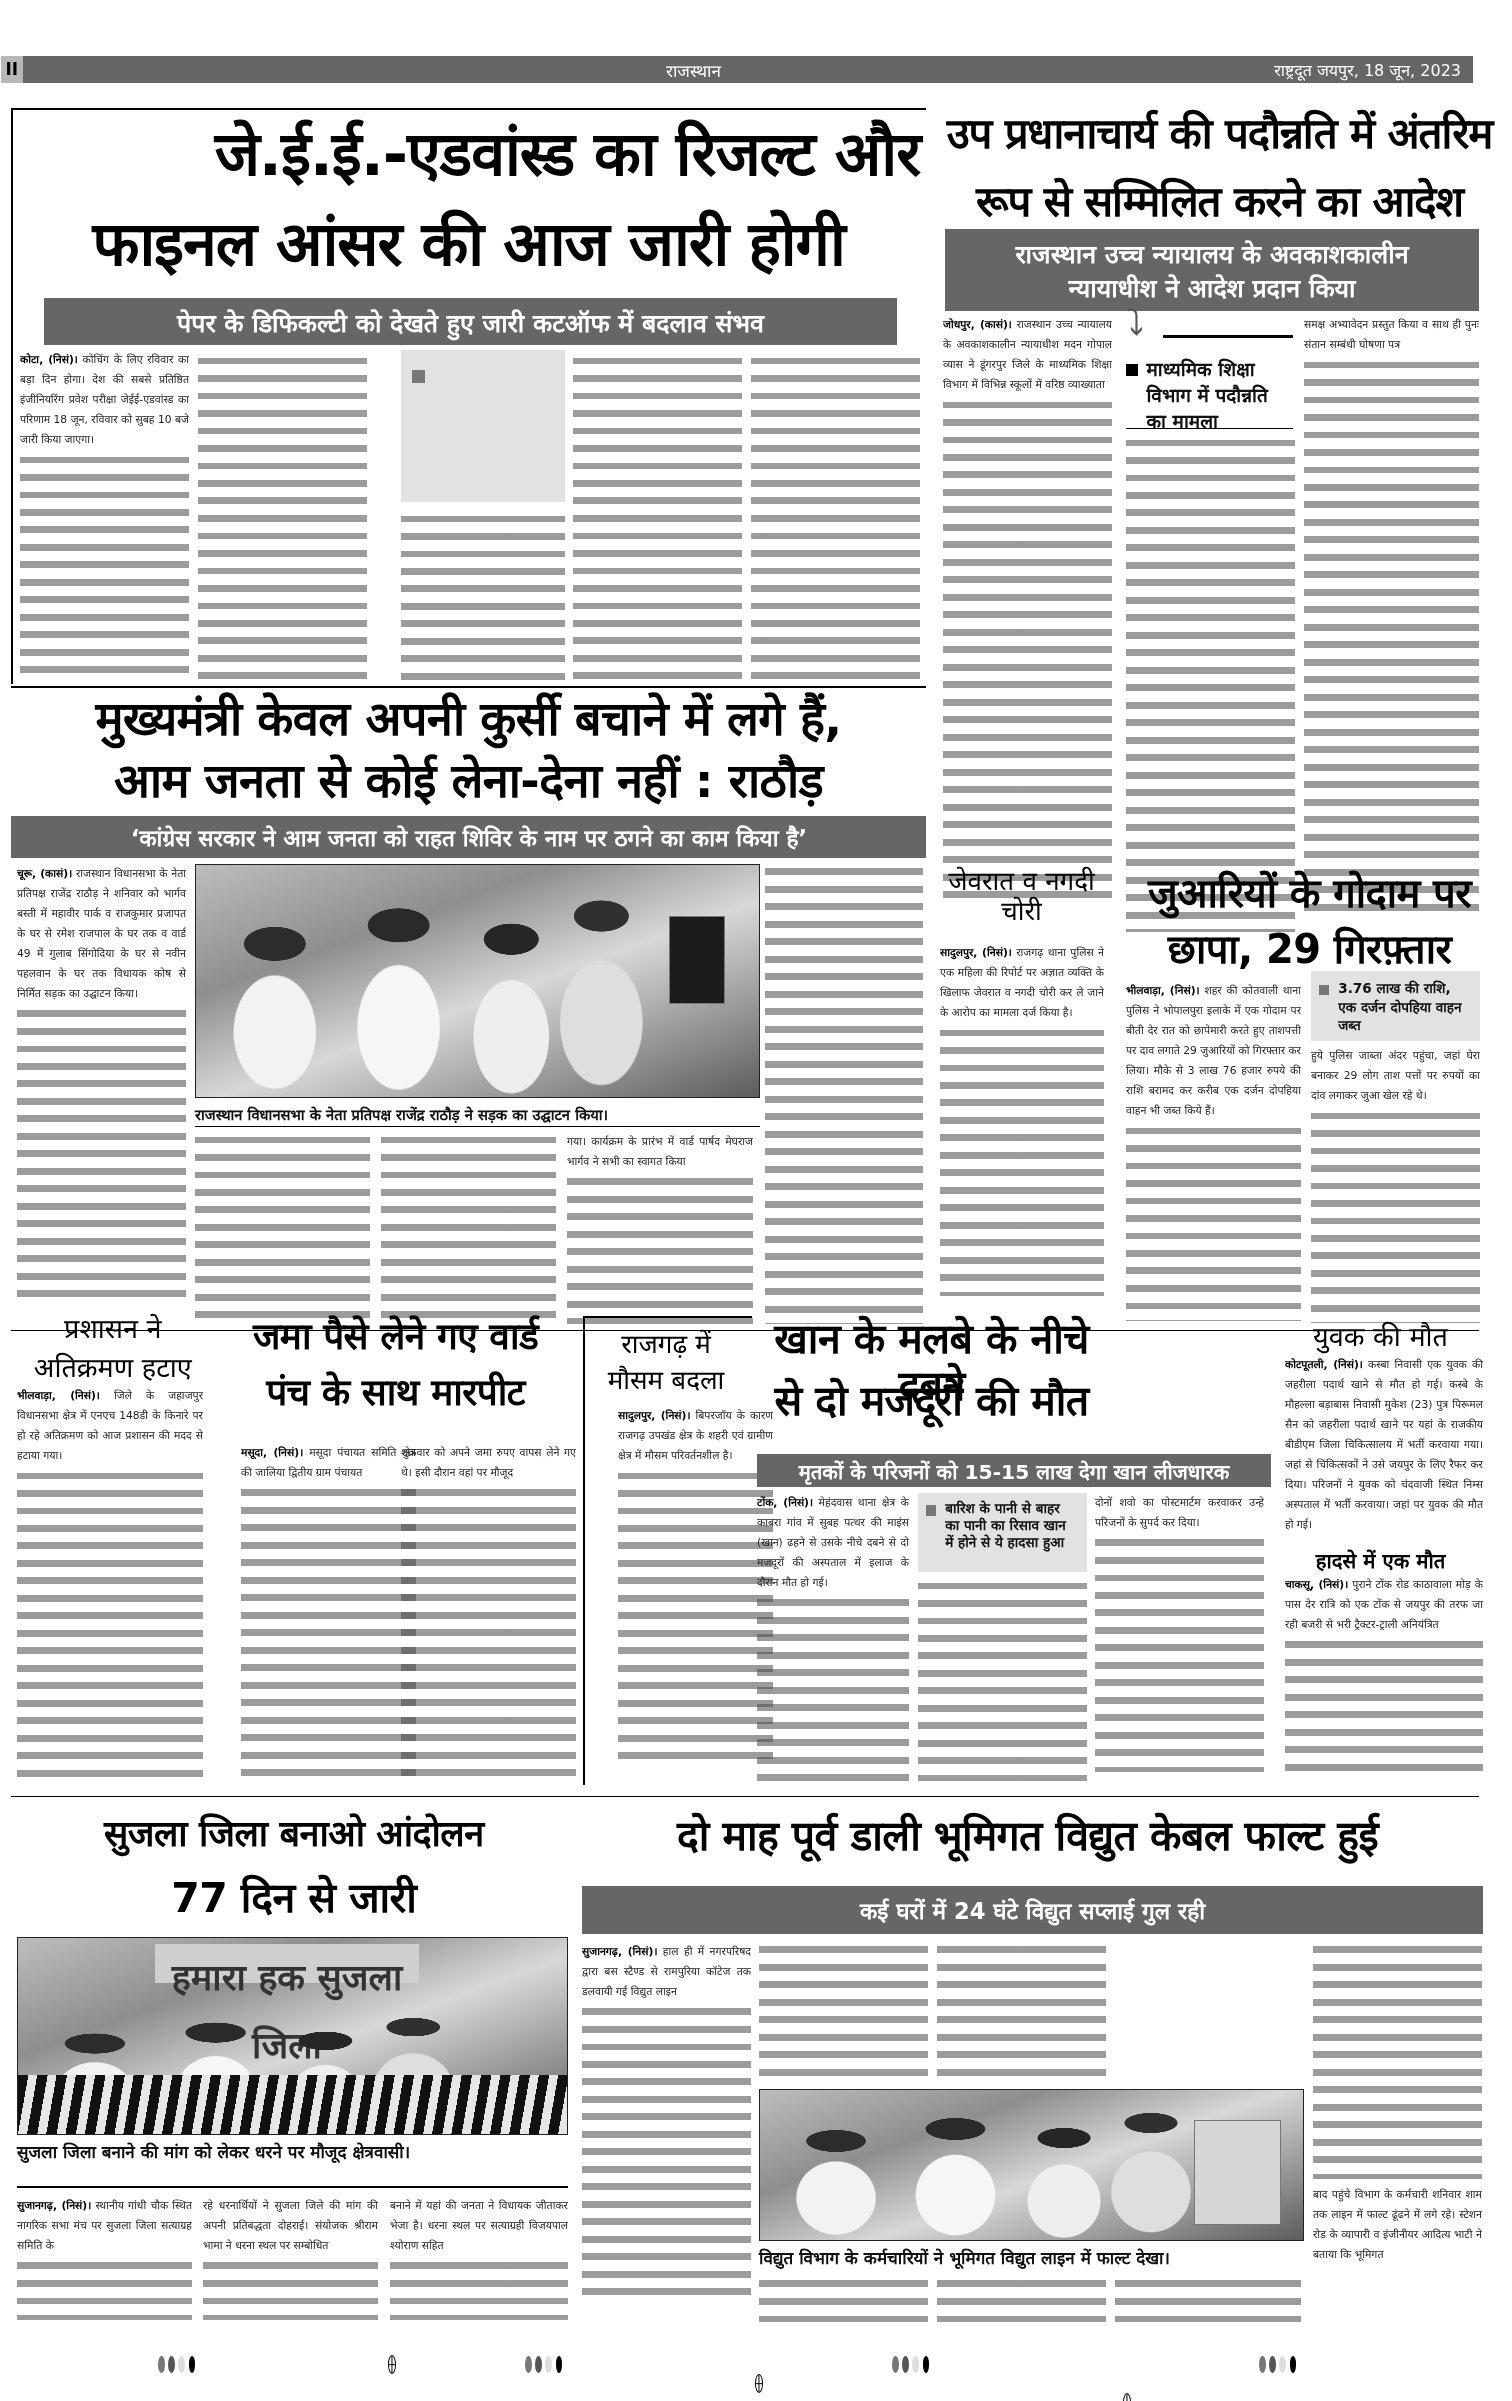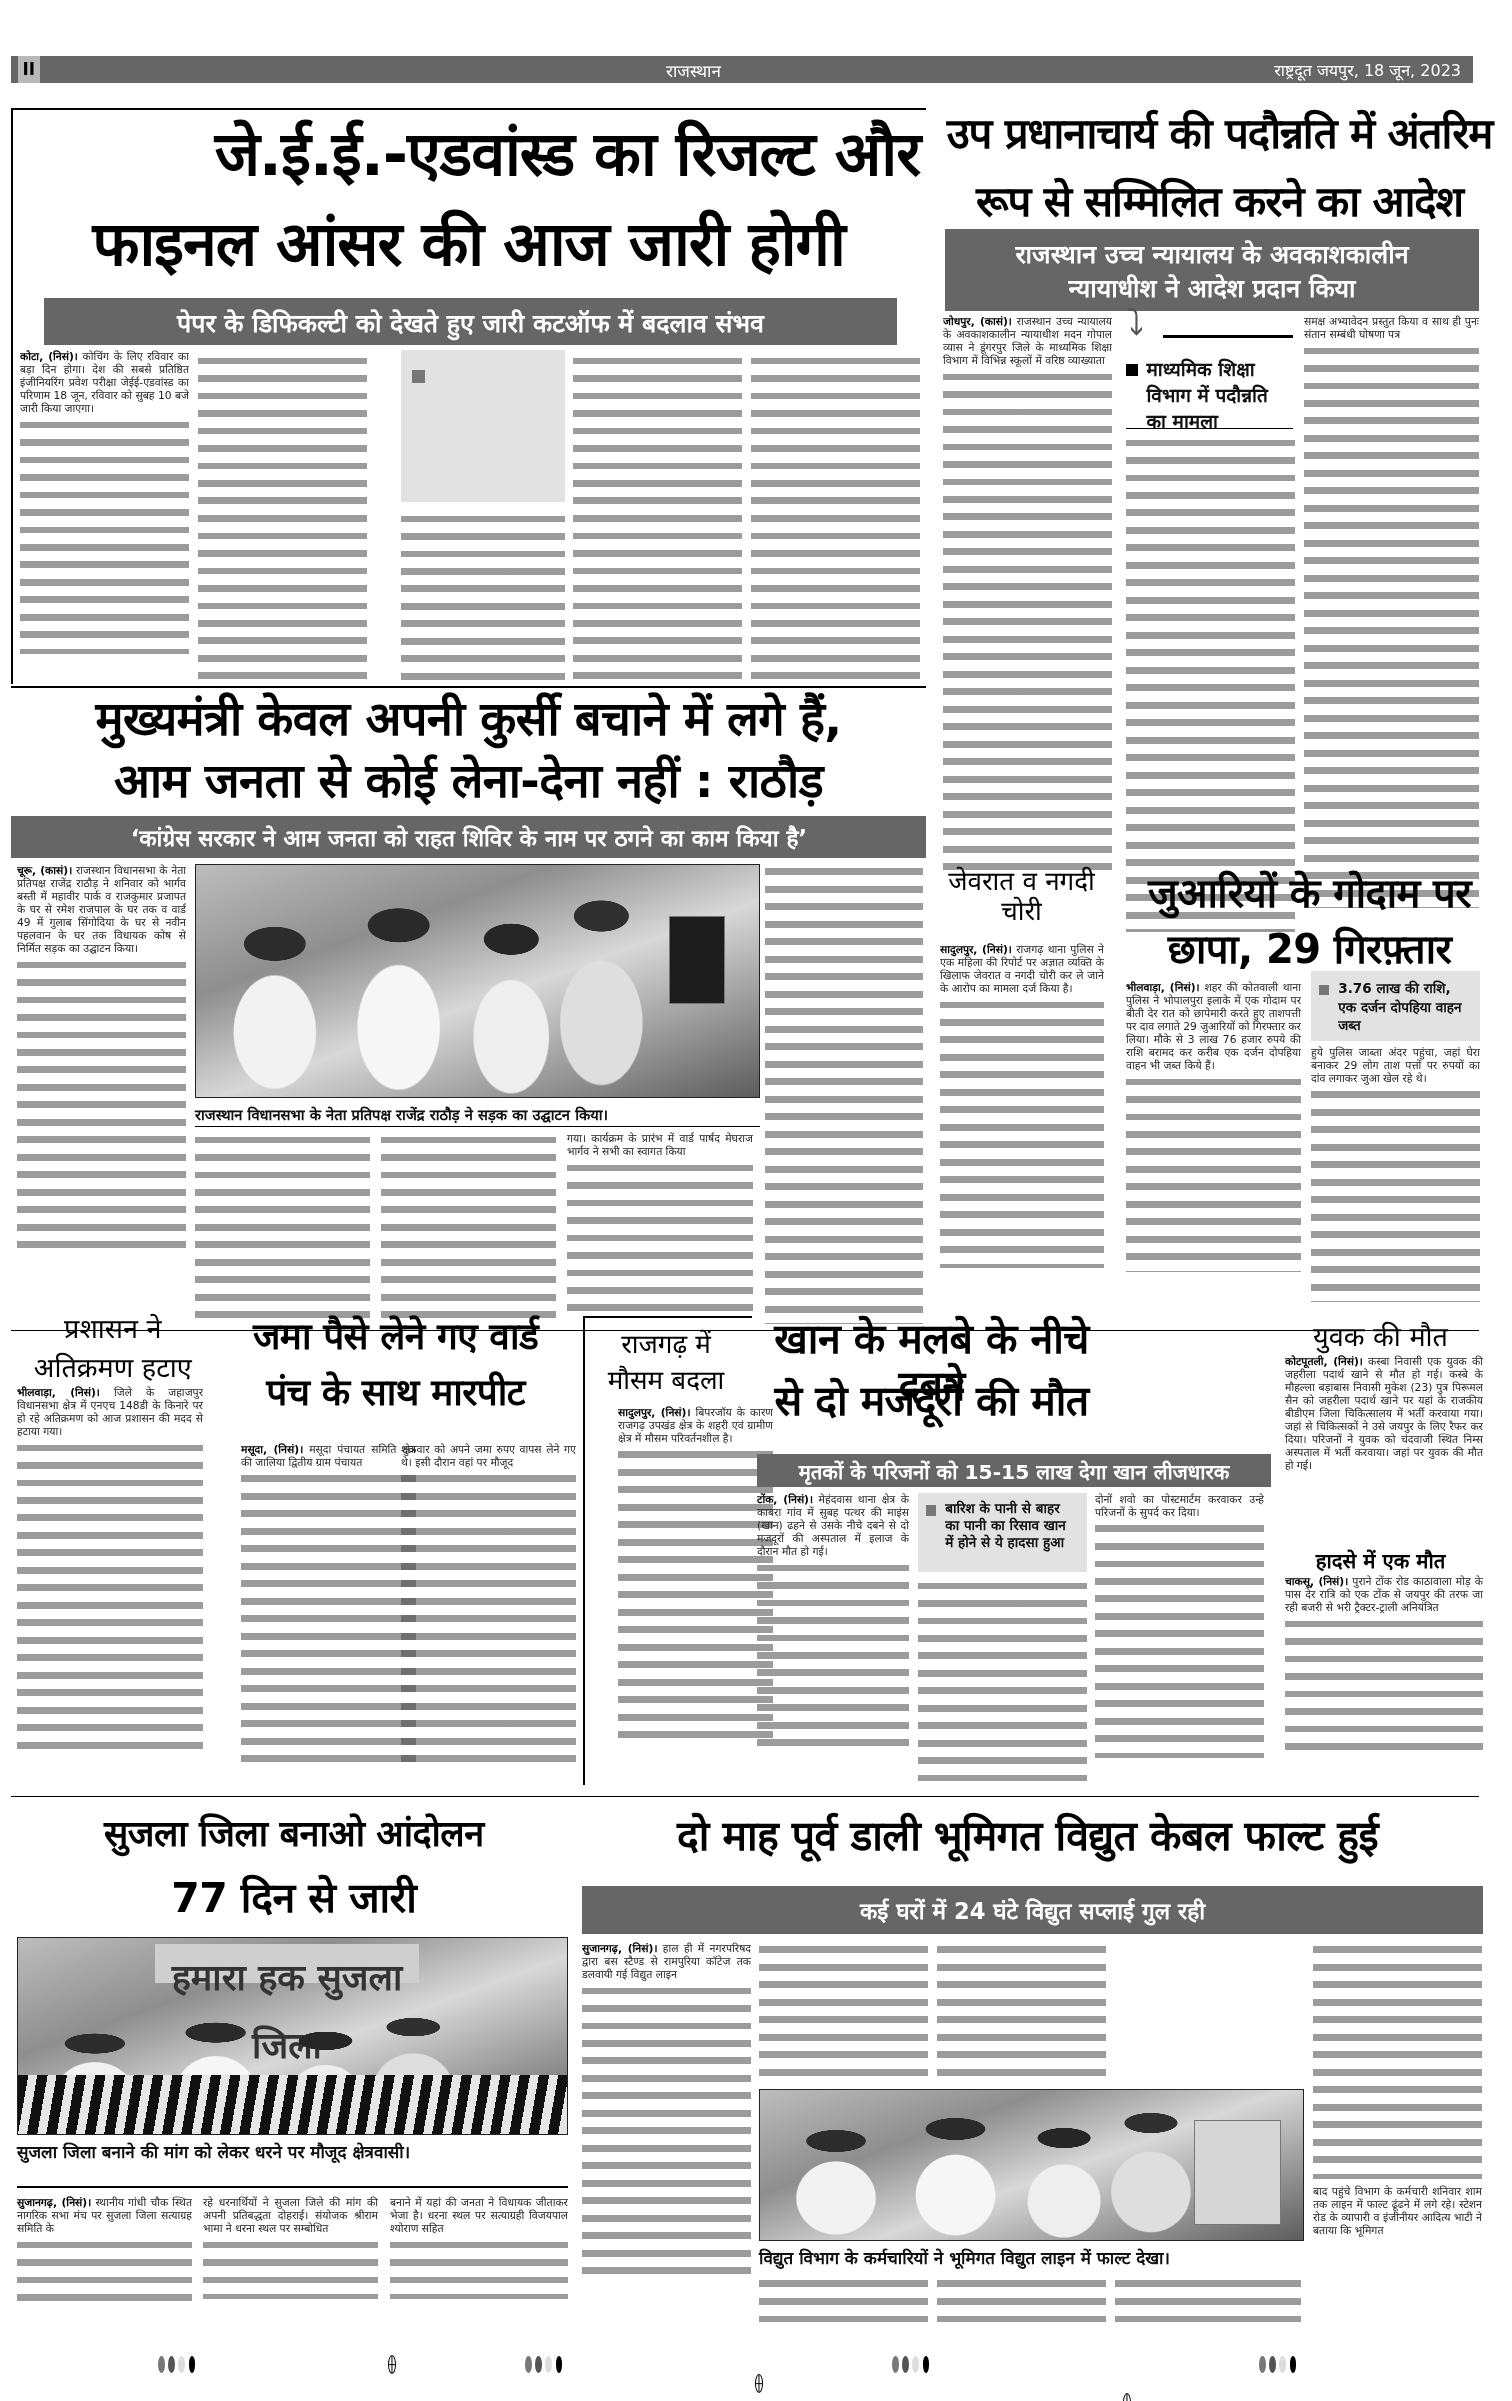--- a/index.html
+++ b/index.html
@@ -2,35 +2,35 @@
 <html style="font-size:9px"><head>
 <meta charset="utf-8">
 <style>
   * { box-sizing: border-box; margin: 0; padding: 0; }
   html, body { width: 1512px; height: 2401px; background: #ffffff; overflow: hidden; }
   body { position: relative; font-family: "DejaVu Sans", "Liberation Sans", sans-serif; color: #111; }
   .abs { position: absolute; }
 
   
   .masthead { left: 11.3px; top: 56px; width: 1462px; height: 27px; background: #666666; }
-  .page-no { left: 18px; top: 56px; width: 21.5px; height: 27px; background: #b8b8b8; color: #000; font-size: 17px; font-weight: bold; text-align: center; line-height: 26px; }
+  .page-no { left: 1px; top: 56px; width: 21.5px; height: 27px; background: #b8b8b8; color: #000; font-size: 17px; font-weight: bold; text-align: center; line-height: 26px; }
   .section-name { left: 666px; top: 59px; color: #fff; font-size: 17px; }
   .edition { right: 51px; top: 59px; color: #fff; font-size: 16px; }
 
   
   .hl { font-family: "DejaVu Sans", sans-serif; font-weight: bold; color: #000; text-align: center; line-height: 1.15; }
   .hl-xl { font-size: 61px; letter-spacing: -1.1px; }
   .hl-l { font-size: 52px; letter-spacing: -1.1px; }
   .hl-m { font-size: 44px; letter-spacing: -0.6px; }
   .hl-xs { font-size: 32px; font-weight: normal; }
 
   .subbar { background: #666666; color: #fff; text-align: center; font-weight: bold; display: flex; align-items: center; justify-content: center; }
   .subbar span { display: block; }
 
-  .col { font-size: 10.7px; line-height: 13px; color: #222; text-align: justify; overflow: hidden; }
+  .col { font-size: 10.7px; line-height: 20px; color: #222; text-align: justify; overflow: hidden; }
   .col b { color: #000; }
   .lines { background: repeating-linear-gradient(to bottom, transparent 0, transparent 4.5px, #4a4a4a 4.5px, #4a4a4a 11.3px, transparent 11.3px, transparent 17.5px); opacity: .55; }
 
   .highlight { background: #e2e2e2; padding: 12.4px 11.3px; }
   .highlight .bullet { display: inline-block; width: 12.4px; height: 12.4px; background: #777; margin-right: 9px; vertical-align: top; margin-top: 8px; }
   .highlight .text { display: inline-block; font-size: 21.5px; font-weight: bold; line-height: 26px; vertical-align: top; color: #111; }
 
   .rule { background: #000; }
 
   .photo { background: linear-gradient(160deg, #bdbdbd 0%, #8e8e8e 30%, #d8d8d8 55%, #5c5c5c 100%); border: 1.7px solid #222; }

